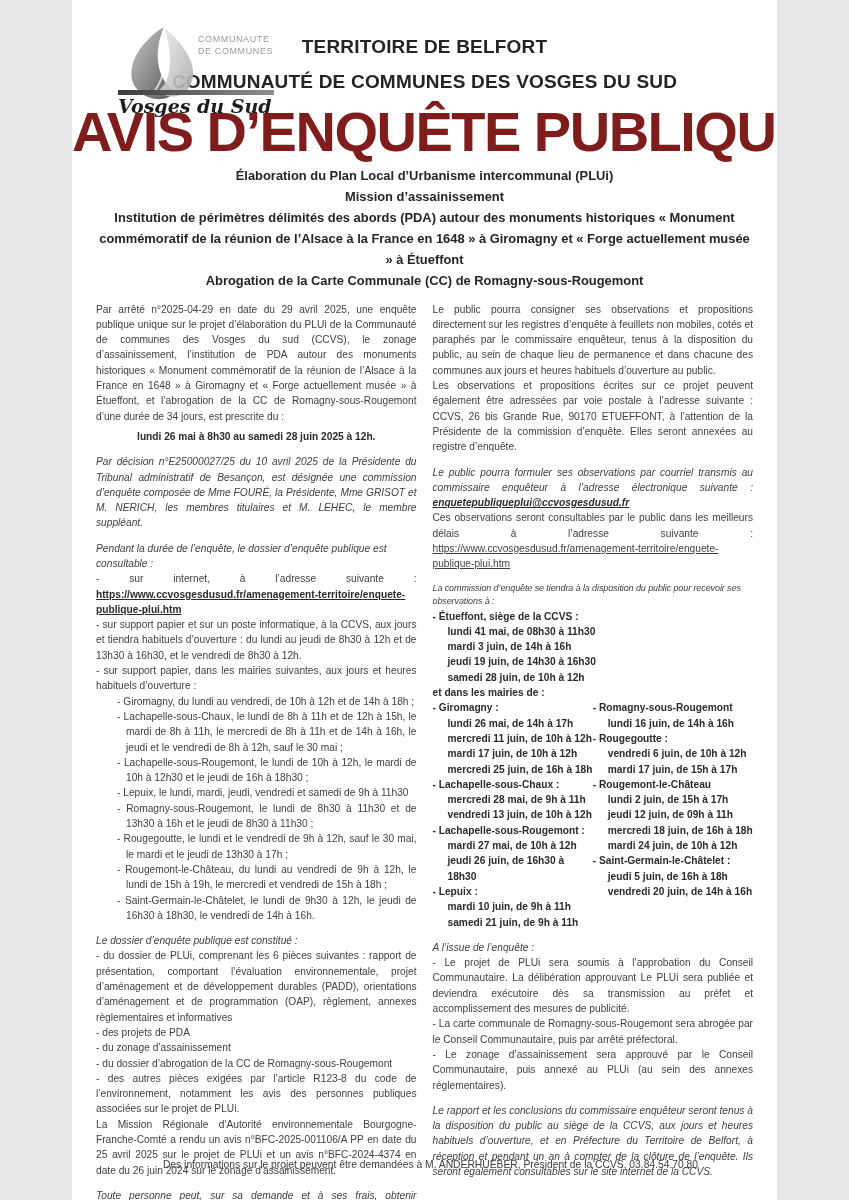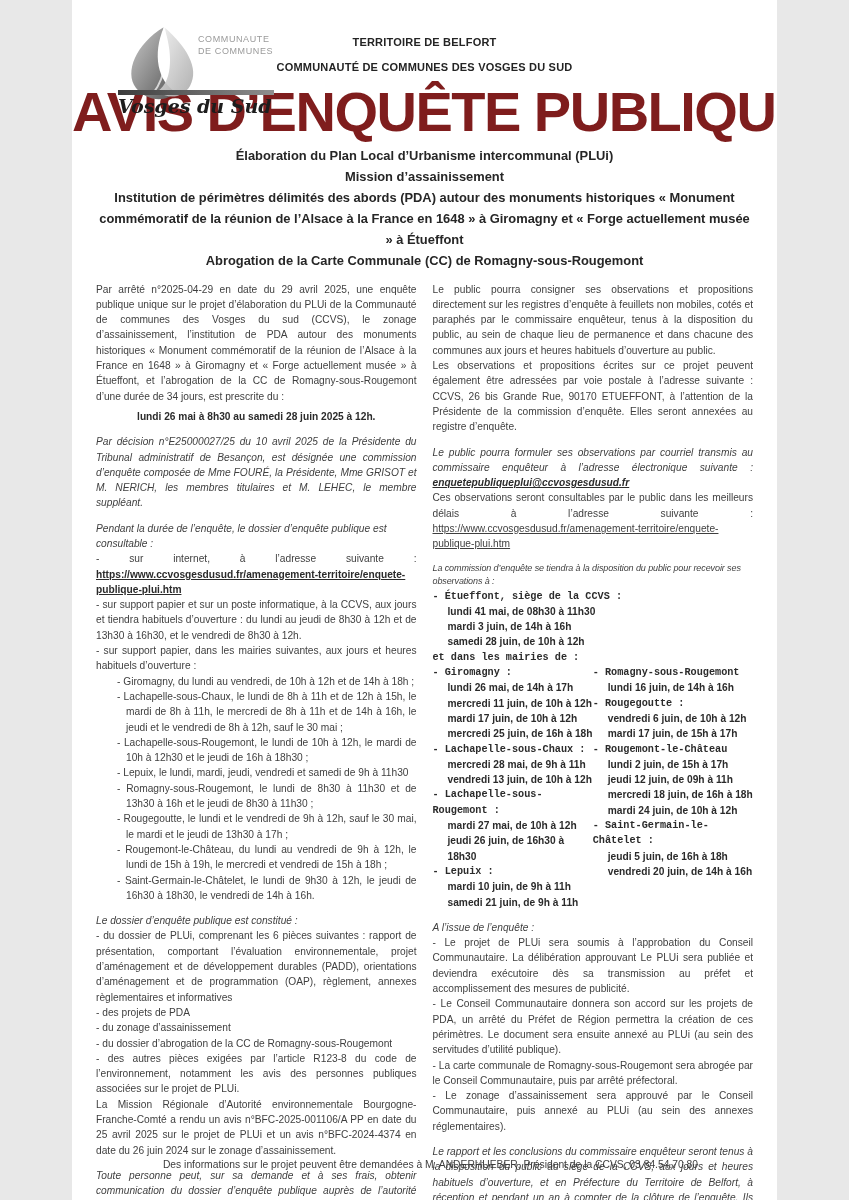--- a/index.html
+++ b/index.html
@@ -4,21 +4,21 @@
 <style>
   html,body { margin:0; padding:0; background:#e8e8e8; }
   .page {
     width:705px; height:1200px; margin:0 auto; background:#ffffff;
     position:relative; overflow:hidden;
     font-family:"Liberation Sans", sans-serif; color:#3f3f3f;
   }
   
   .logo { position:absolute; top:24px; left:34px; width:180px; height:96px; }
   .head-center { text-align:center; padding-top:36px; }
-  .head-line { font-weight:bold; color:#242424; font-size:11px; letter-spacing:.2px; }
+  .head-line { font-weight:bold; color:#242424; font-size:19px; letter-spacing:.2px; }
   .head-line + .head-line { margin-top:13px; }
   .title {
     text-align:center; font-size:56px; font-weight:bold; color:#7f1d1d;
     letter-spacing:-1.5px; margin-top:10px; line-height:1.02; white-space:nowrap;
   }
   .subtitles {
     text-align:center; font-weight:bold; color:#262626;
     font-size:12.9px; line-height:1.62; margin-top:6px; padding:0 22px;
   }
   
@@ -28,21 +28,21 @@
   .just { text-align:justify; }
   .gap { margin-top:10px;font-style:italic; }
   .gap-sm { margin-top:5px; }
   .bold { font-weight:bold; color:#2b2b2b; }
   .center { text-align:center; }
   .hang { padding-left:30px; text-indent:-9px; text-align:justify; }
   .link { font-weight:bold; text-decoration:underline; color:#2b2b2b; cursor:pointer; }
   .link-reg { text-decoration:underline; color:#3f3f3f; cursor:pointer; }
   .small-line { font-size:9px; letter-spacing:-.1px; }
   
-  .sched { font-weight:bold; color:#2b2b2b;font-family:Liberation Mono, monospace; }
+  .sched { font-weight:bold; color:#2b2b2b; }
   .slot { padding-left:15px; font-weight:bold; color:#2b2b2b; }
   .sched-cols { display:flex; }
   .sched-col { width:50%; }
   
   .footer {
     position:absolute; left:12px; right:0; bottom:30px;
     text-align:center; font-size:10.3px; color:#3d3d3d;
   }
 </style>
 </head>
@@ -127,20 +127,21 @@
       <p class="just">Le public pourra consigner ses observations et propositions directement sur les registres d’enquête à feuillets non mobiles, cotés et paraphés par le commissaire enquêteur, tenus à la disposition du public, au sein de chaque lieu de permanence et dans chacune des communes aux jours et heures habituels d’ouverture au public.</p>
       <p class="just">Les observations et propositions écrites sur ce projet peuvent également être adressées par voie postale à l’adresse suivante :  CCVS, 26 bis Grande Rue, 90170 ETUEFFONT, à l’attention de la Présidente de la commission d’enquête. Elles seront annexées au registre d’enquête.</p>
 
       <p class="just gap"><span>Le public pourra formuler ses observations par courriel transmis au commissaire enquêteur à l’adresse électronique suivante : </span><span class="link">enquetepubliqueplui@ccvosgesdusud.fr</span></p>
       <p class="just"><span>Ces observations seront consultables par le public dans les meilleurs délais à l’adresse suivante : </span><span class="link-reg">https://www.ccvosgesdusud.fr/amenagement-territoire/enquete-publique-plui.htm</span></p>
 
       <p class="gap small-line">La commission d’enquête se tiendra à la disposition du public pour recevoir ses observations à :</p>
       <p class="sched">- Étueffont, siège de la CCVS :</p>
       <p class="slot">lundi 41 mai, de 08h30 à 11h30</p>
       <p class="slot">mardi 3 juin, de 14h à 16h</p>
+      <p class="slot">jeudi 19 juin, de 14h30 à 16h30</p>
       <p class="slot">samedi 28 juin, de 10h à 12h</p>
       <p class="sched">et dans les mairies de :</p>
 
       <div class="sched-cols">
         <div class="sched-col">
           <p class="sched">- Giromagny :</p>
           <p class="slot">lundi 26 mai, de 14h à 17h</p>
           <p class="slot">mercredi 11 juin, de 10h à 12h</p>
           <p class="slot">mardi 17 juin, de 10h à 12h</p>
           <p class="slot">mercredi 25 juin, de 16h à 18h</p>
@@ -166,21 +167,20 @@
           <p class="slot">mercredi 18 juin, de 16h à 18h</p>
           <p class="slot">mardi 24 juin, de 10h à 12h</p>
           <p class="sched">- Saint-Germain-le-Châtelet :</p>
           <p class="slot">jeudi 5 juin, de 16h à 18h</p>
           <p class="slot">vendredi 20 juin, de 14h à 16h</p>
         </div>
       </div>
 
       <p class="gap">A l’issue de l’enquête :</p>
       <p class="just">- Le projet de PLUi sera soumis à l’approbation du Conseil Communautaire. La délibération approuvant Le PLUi sera publiée et deviendra exécutoire dès sa transmission au préfet et accomplissement des mesures de publicité.</p>
-      <p class="just">- Le Conseil Communautaire donnera son accord sur les projets de PDA, un arrêté du Préfet de Région permettra la création de ces périmètres. Le document sera ensuite annexé au PLUi (au sein des servitudes d’utilité publique).</p>
       <p class="just">- La carte communale de Romagny-sous-Rougemont sera abrogée par le Conseil Communautaire, puis par arrêté préfectoral.</p>
       <p class="just">- Le zonage d’assainissement sera approuvé par le Conseil Communautaire, puis annexé au PLUi (au sein des annexes réglementaires).</p>
 
       <p class="just gap">Le rapport et les conclusions du commissaire enquêteur seront tenus à la disposition du public au siège de la CCVS, aux jours et heures habituels d’ouverture, et en Préfecture du Territoire de Belfort, à réception et pendant un an à compter de la clôture de l’enquête. Ils seront également consultables sur le site internet de la CCVS.</p>
     </div>
   </div>
 
   <div class="footer">Des informations sur le projet peuvent être demandées à M. ANDERHUEBER, Président de la CCVS, 03.84.54.70.80</div>
 </div>
 

